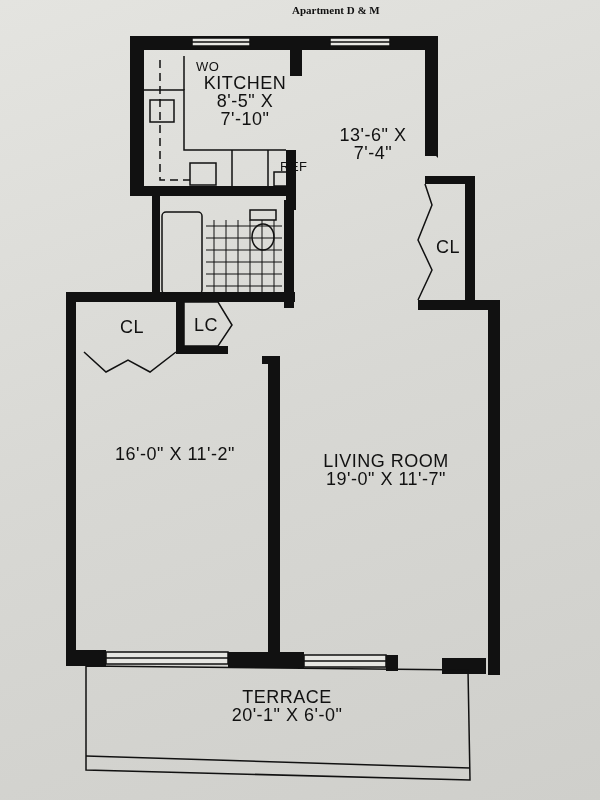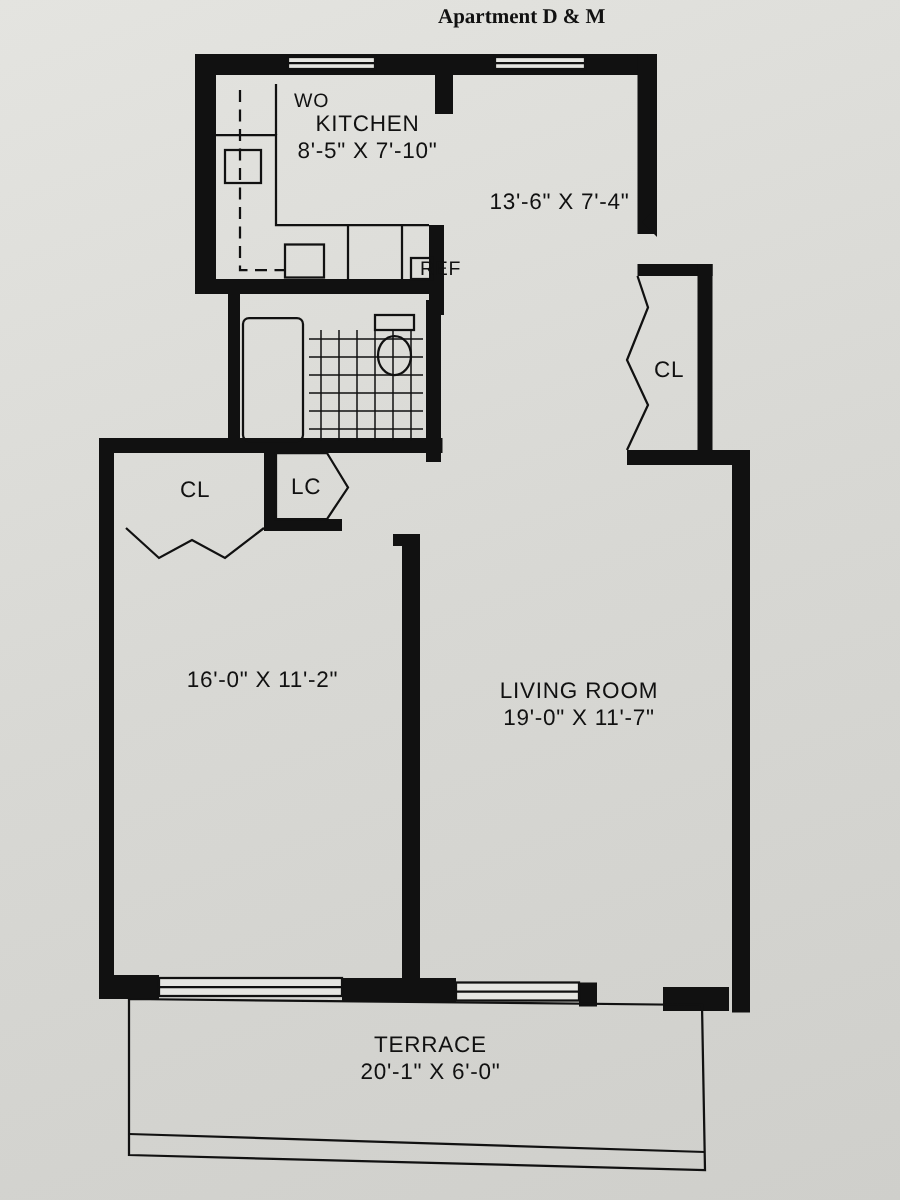--- a/index.html
+++ b/index.html
@@ -1,20 +1,20 @@
 <!DOCTYPE html>
 <html><head>
 <meta charset="utf-8">
 <style>
   html,body{margin:0;padding:0;}
   body{width:600px;height:800px;background:#d9d9d5;position:relative;overflow:hidden;font-family:"Liberation Sans",sans-serif;}
   .paper{position:absolute;left:0;top:0;width:600px;height:800px;background:linear-gradient(160deg,#e4e4e0 0%,#d8d8d4 50%,#cfcfcb 100%);}
-  .title{position:absolute;left:292px;top:4px;font-family:"Liberation Serif",serif;font-weight:bold;font-size:14px;color:#111;}
+  .title{position:absolute;left:292px;top:4px;font-family:"Liberation Serif",serif;font-weight:bold;font-size:11px;color:#111;}
   svg{position:absolute;left:0;top:0;}
-  .lbl{position:absolute;text-align:center;color:#111;font-size:15px;line-height:18px;letter-spacing:0.5px;}
+  .lbl{position:absolute;text-align:center;color:#111;font-size:18px;line-height:18px;letter-spacing:0.5px;}
   .small{font-size:13px;margin-left:44px;}
 </style>
 </head>
 <body>
 
 <div class="paper"></div>
 <div class="title">Apartment D &amp; M</div>
 
 <svg width="600" height="800">
   <g fill="#111">
@@ -84,21 +84,21 @@
 
   </g>
   <polygon points="428,148 438,138 438,158" fill="#111"></polygon>
 
   <g stroke="#111" stroke-width="1" fill="none">
     <path d="M206 226 H282 M206 238 H282 M206 250 H282 M206 262 H282 M206 274 H282 M206 286 H282 M214 220 V294 M226 220 V294 M238 220 V294 M250 220 V294 M262 220 V294 M274 220 V294"></path>
   </g>
 </svg>
 
 <div class="lbl small" style="left:152px;top:58px;">WO</div>
-<div class="lbl small" style="left:236px;top:170px;">REF</div>
+<div class="lbl small" style="left:236px;top:158px;">REF</div>
 <div class="lbl" style="left:190px;top:74px;width:110px;">
   <div>KITCHEN</div>
   <div>8'-5" X 7'-10"</div>
 </div>
 <div class="lbl" style="left:318px;top:126px;width:110px;">
   <div>13'-6" X 7'-4"</div>
 </div>
 <div class="lbl" style="left:436px;top:238px;">CL</div>
 <div class="lbl" style="left:120px;top:318px;">CL</div>
 <div class="lbl" style="left:194px;top:316px;">LC</div>

